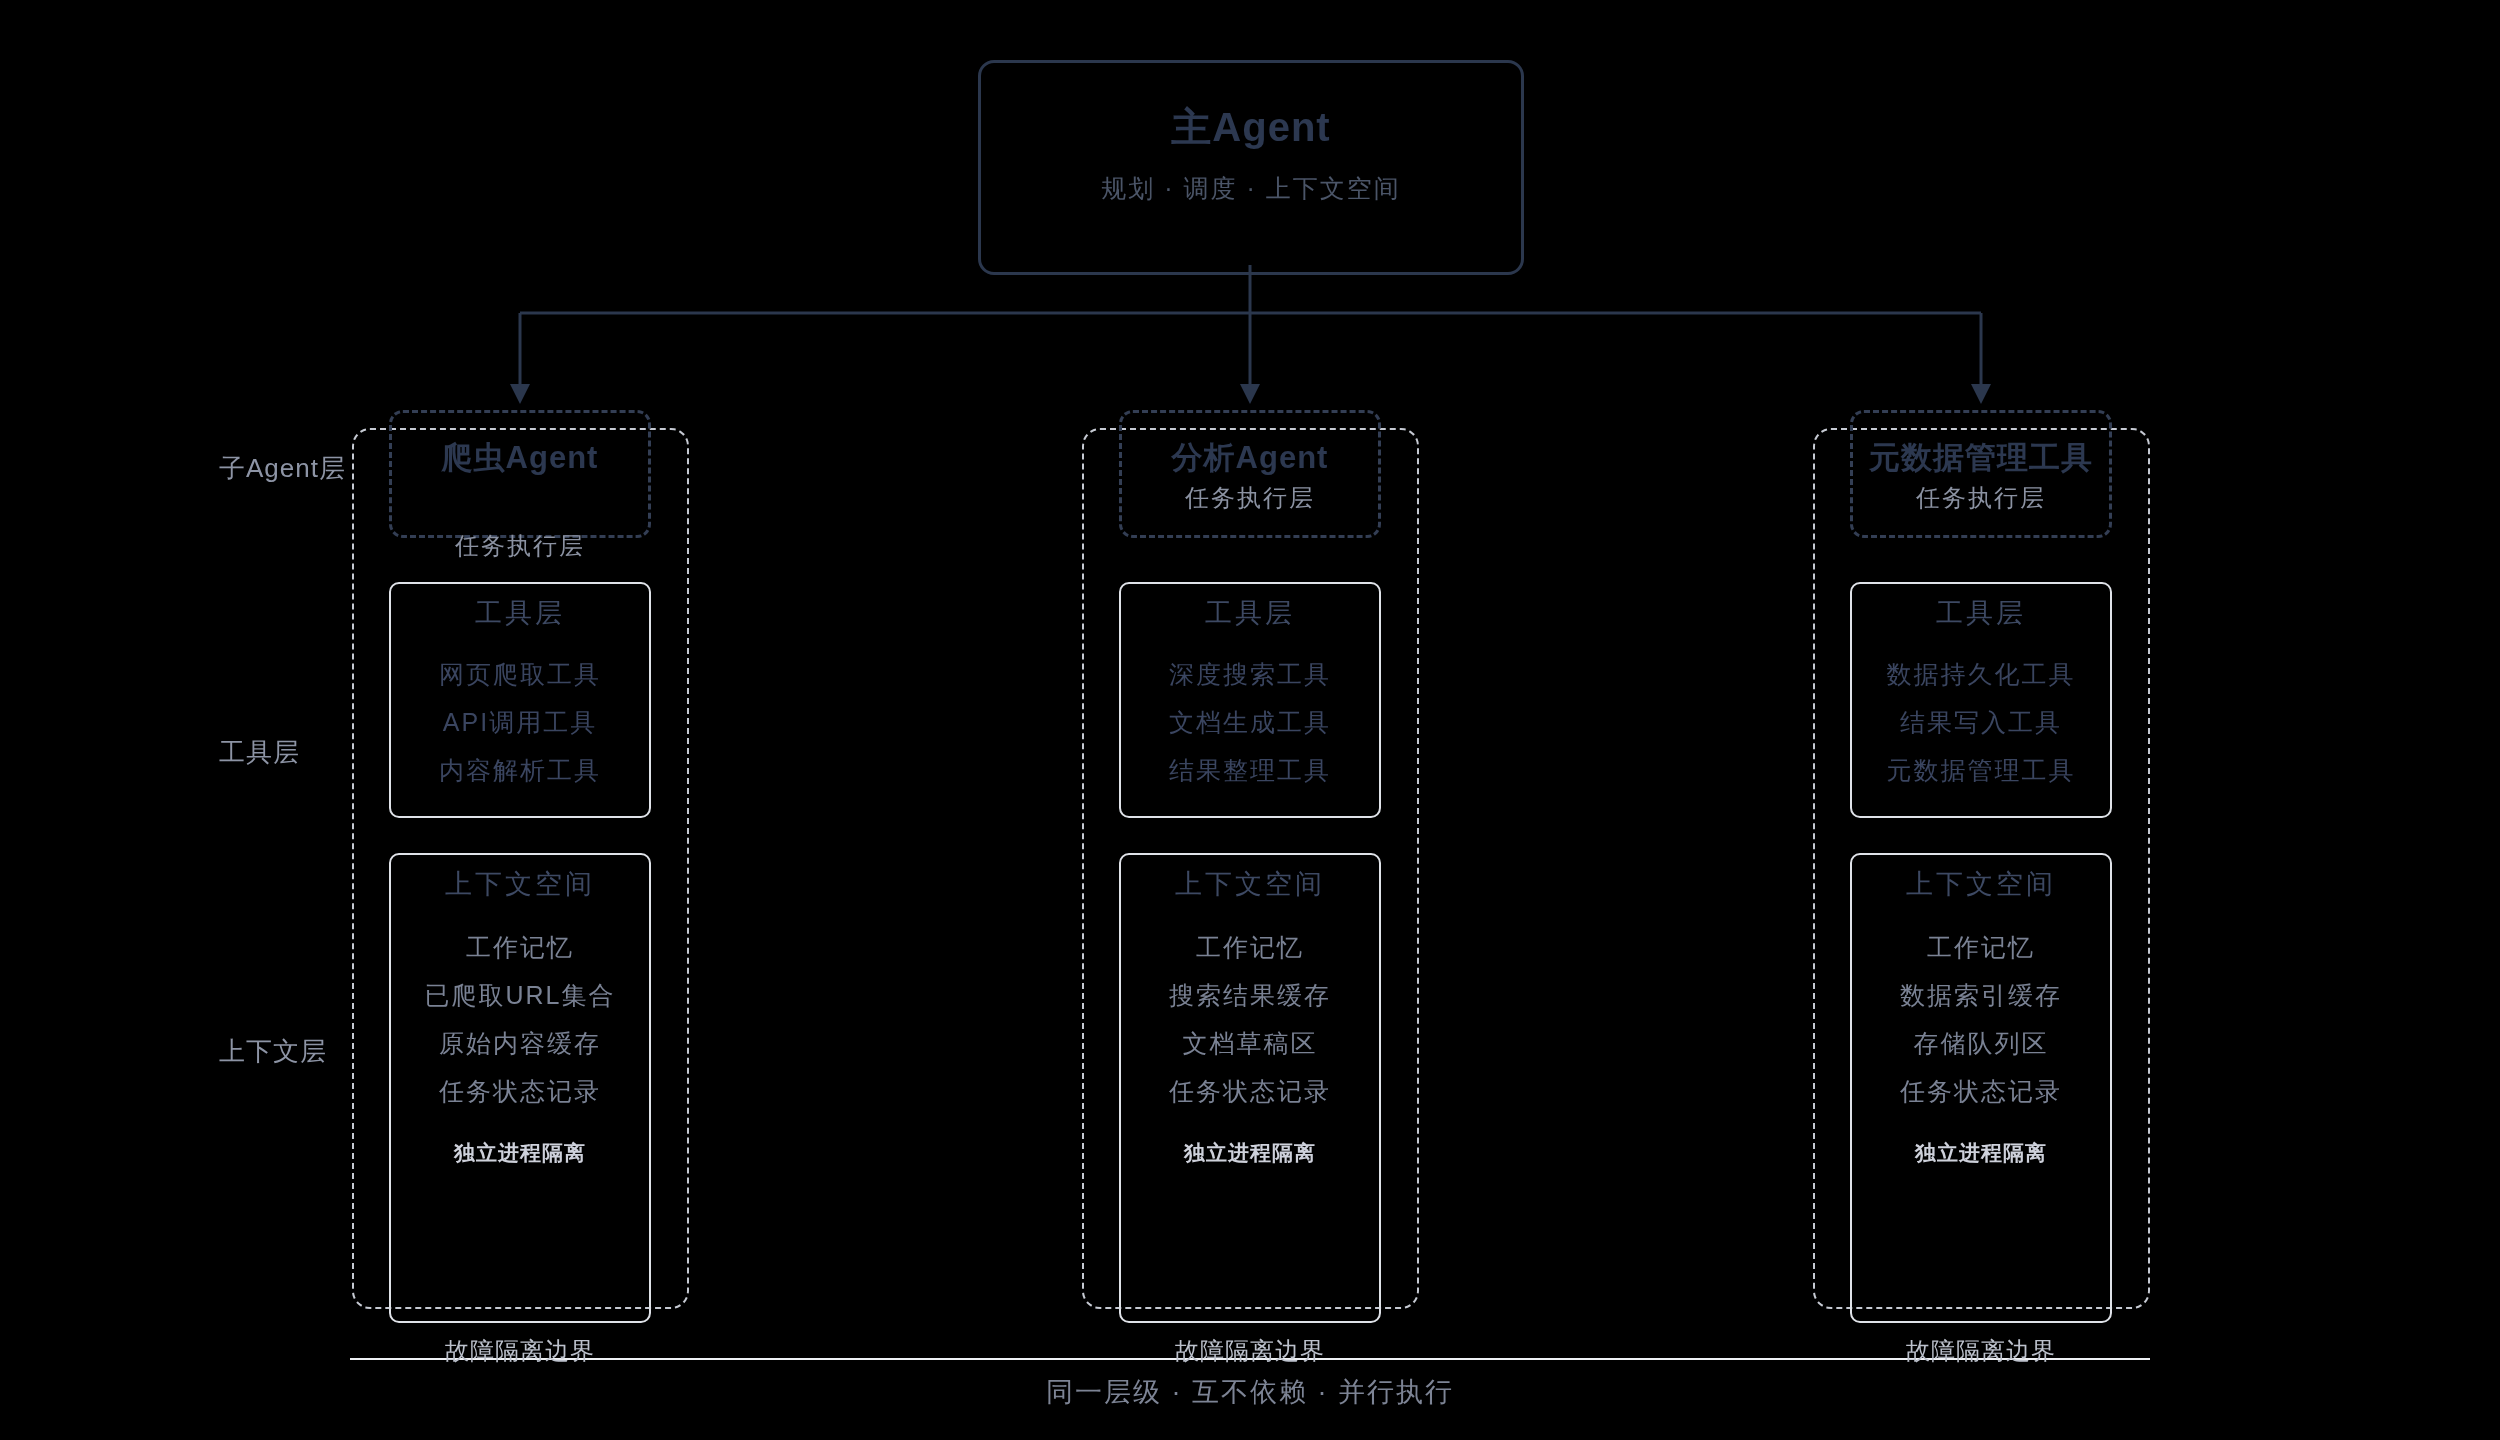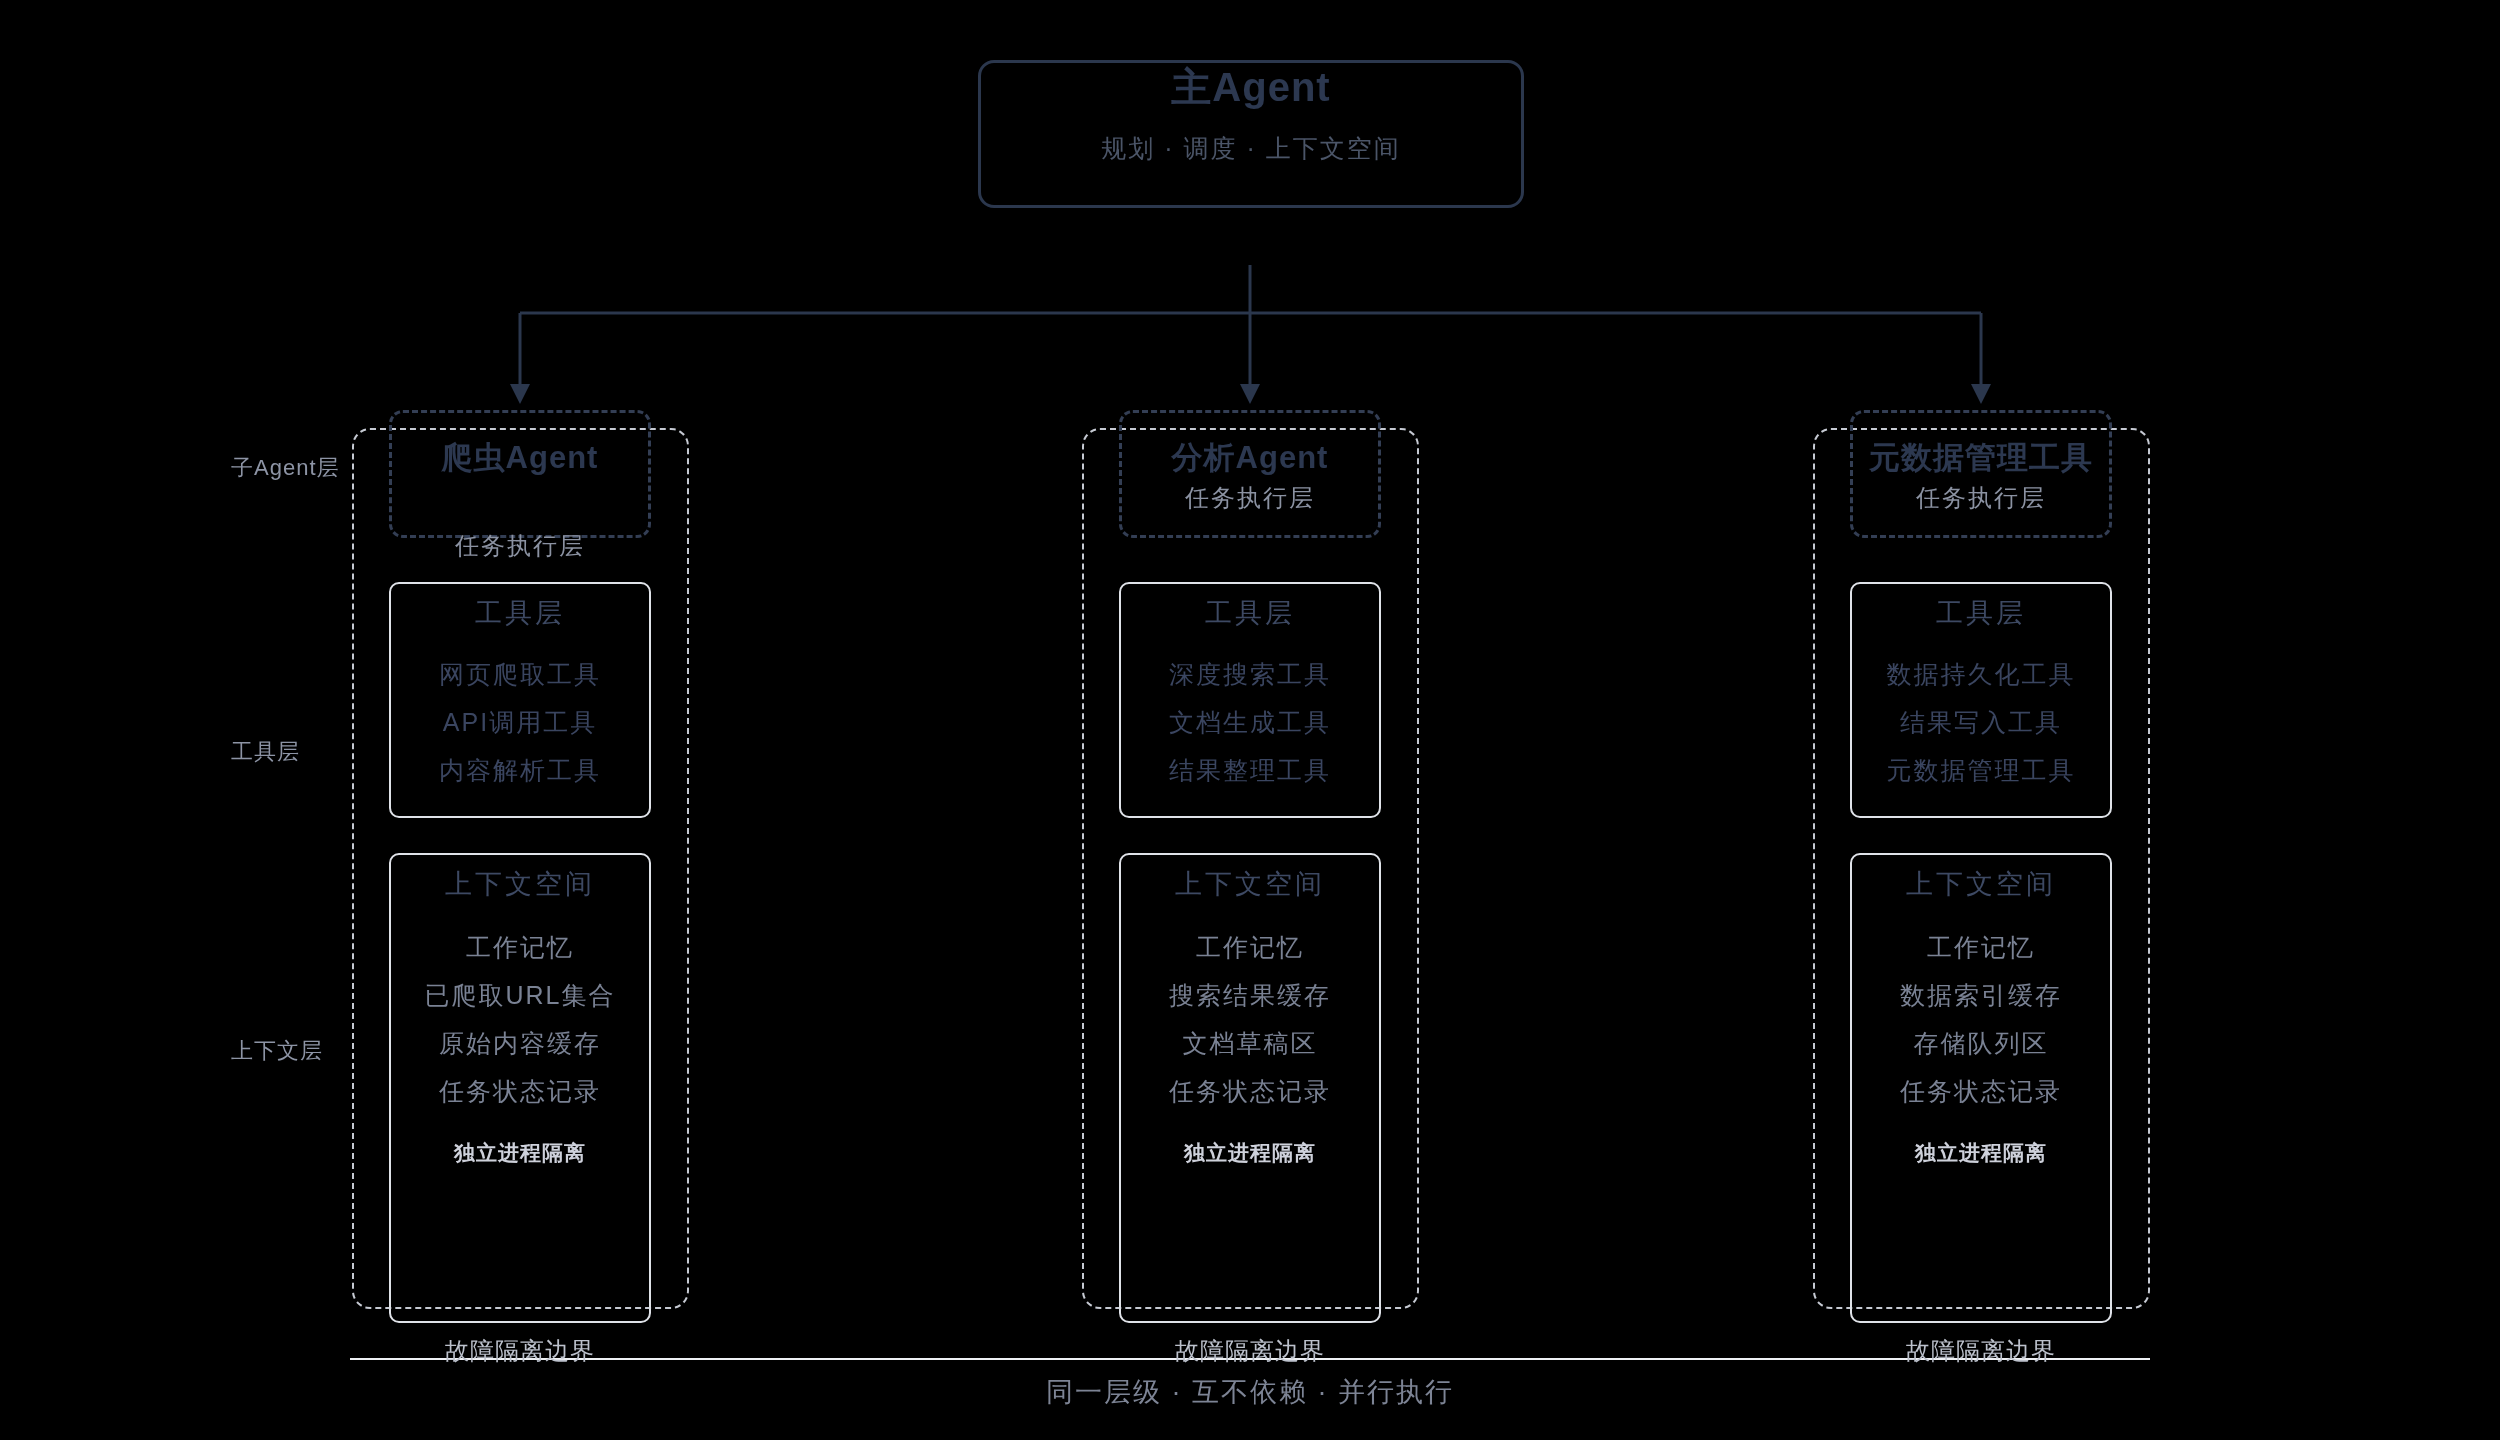--- a/index.html
+++ b/index.html
@@ -5,23 +5,23 @@
   html,body{margin:0;padding:0;background:#000;}
   .stage{
     position:relative;width:2500px;height:1440px;background:#000;overflow:hidden;
     font-family:"Liberation Sans","DejaVu Sans",sans-serif;
   }
   .stage *{box-sizing:border-box;}
   svg.connectors{position:absolute;left:0;top:0;width:2500px;height:1440px;}
 
   
   .main-box{
-    position:absolute;left:978px;top:60px;width:546px;height:148px;
+    position:absolute;left:978px;top:60px;width:546px;height:215px;
     border:3px solid #2b374d;border-radius:16px;
-    display:flex;flex-direction:column;align-items:center;
+    display:flex;flex-direction:column;align-items:center;padding-top:40px;
   }
   .main-title{font-size:40px;font-weight:bold;color:#2c3850;line-height:48px;letter-spacing:1px;}
   .main-sub{font-size:25px;color:#4b5568;line-height:30px;margin-top:22px;letter-spacing:2px;}
 
   
   .container{
     position:absolute;top:428px;width:337px;height:881px;
     border:2px dashed #c6cad3;border-radius:18px;
   }
   .c1 .container{left:352px;} .c2 .container{left:1082px;} .c3 .container{left:1813px;}
@@ -49,21 +49,21 @@
     position:absolute;top:853px;width:262px;height:470px;
     border:2px solid #dfe2e8;border-radius:10px;
     display:flex;flex-direction:column;align-items:center;padding-top:12px;
   }
   .c1 .context-box{left:389px;} .c2 .context-box{left:1119px;} .c3 .context-box{left:1850px;}
   .context-box .box-header{margin-bottom:22px;}
   .ctx-item{font-size:25px;color:#7a8294;line-height:48px;letter-spacing:2px;}
   .isolation{font-size:21px;font-weight:bold;color:#ced1db;line-height:32px;margin-top:22px;letter-spacing:1px;}
 
   
-  .layer-label{position:absolute;left:231px;font-size:22px;color:#8d94a5;line-height:32px;letter-spacing:1px;}
+  .layer-label{position:absolute;left:219px;font-size:26px;color:#8d94a5;line-height:32px;letter-spacing:1px;}
   .ll-1{top:452px;} .ll-2{top:736px;} .ll-3{top:1035px;}
 
   
   .boundary-label{
     position:absolute;top:1336px;width:300px;text-align:center;
     font-size:24px;color:#bcc1cc;line-height:30px;letter-spacing:1px;
   }
   .bl-1{left:370px;} .bl-2{left:1100px;} .bl-3{left:1831px;}
   .caption{
     position:absolute;left:950px;top:1378px;width:600px;text-align:center;

